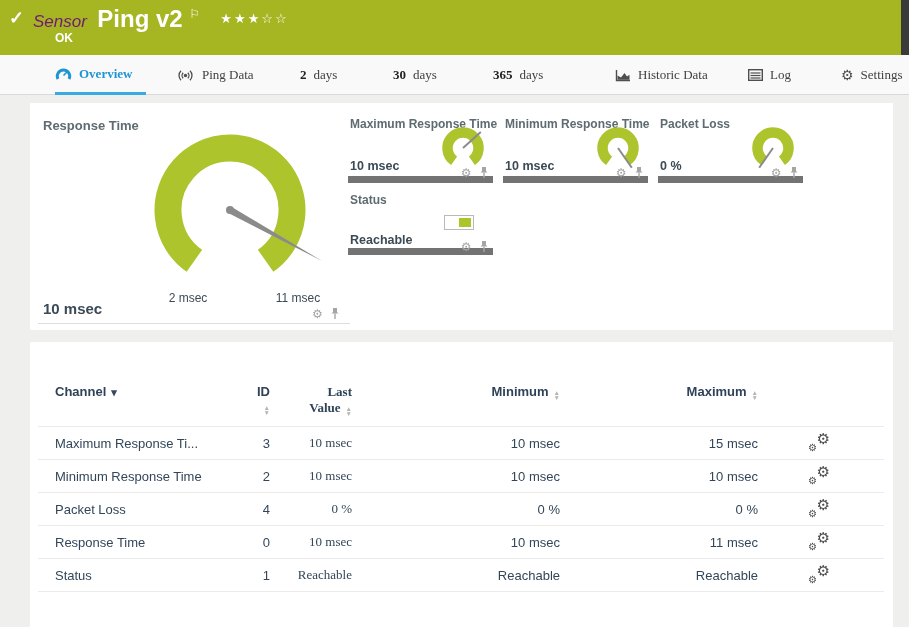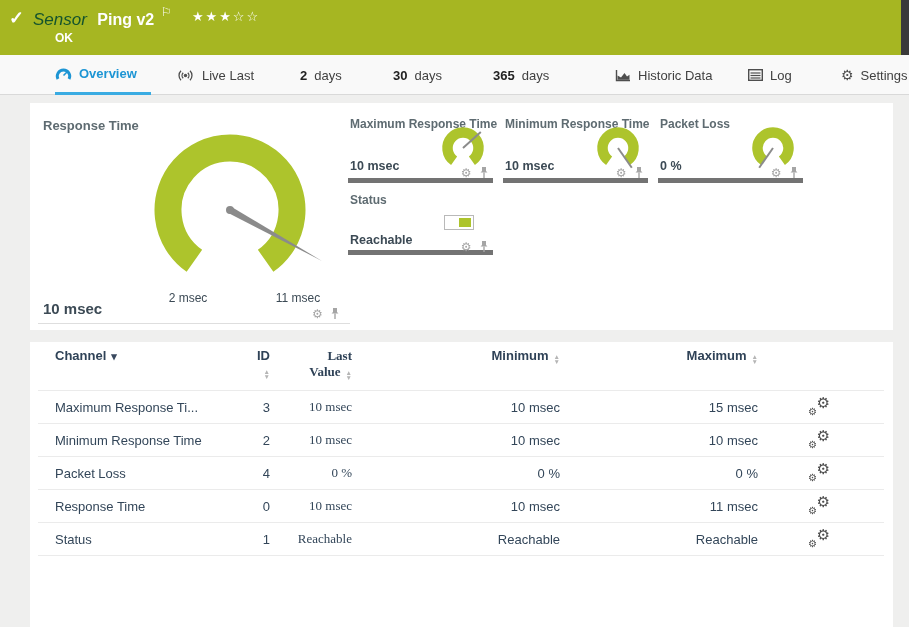--- a/index.html
+++ b/index.html
@@ -5,29 +5,29 @@
   * { margin:0; padding:0; box-sizing:border-box; }
   html,body { width:909px; height:627px; }
   body { font-family:"Liberation Sans", sans-serif; background:#efefee; overflow:hidden; }
   .page { position:relative; width:909px; height:627px; background:#efefee; }
 
   
   .hdr { position:absolute; left:0; top:0; width:901px; height:55px; background:#a6b622; color:#fff; }
   .hdr-dark-edge { position:absolute; right:0; top:0; width:8px; height:55px; background:#3a3a3a; }
   .hdr-check { position:absolute; left:9px; top:7px; font-size:18px; font-weight:bold; color:#fff; }
   .hdr-line1 { position:absolute; left:33px; top:5px; white-space:nowrap; }
-  .hdr-kind { font-style:italic; font-size:17px; font-weight:400; color:#14532d; }
-  .hdr-name { font-size:16px; font-weight:bold; margin-left:6px; }
+  .hdr-kind { font-style:italic; font-size:17px; font-weight:400; color:#701a75; }
+  .hdr-name { font-size:24px; font-weight:bold; margin-left:6px; }
   .hdr-flag { font-size:12px; vertical-align:9px; margin-left:2px; color:#fdfdf6; }
   .hdr-stars { font-size:13px; letter-spacing:2px; margin-left:16px; vertical-align:4px; color:#fff; }
   .hdr-ok { position:absolute; left:55px; top:31px; font-size:12px; font-weight:bold; }
 
   
   .tabbar { position:absolute; left:0; top:55px; width:909px; height:40px; background:#f9f9f9; border-bottom:1px solid #d9d9d9; }
-  .tab { position:absolute; top:0; height:40px; display:flex; align-items:center; gap:7px; font-size:13px; color:#414141; cursor:pointer; white-space:nowrap; }
+  .tab { position:absolute; top:0; height:40px; display:flex; align-items:center; gap:7px; font-size:13px; color:#414141; cursor:pointer; white-space:nowrap;font-family:Liberation Serif, serif; }
   .tab .num { font-weight:bold; color:#222; }
   .tab-overview { left:55px; color:#1d95d4; font-weight:bold; border-bottom:3px solid #39abe2; padding-right:14px; height:40px; }
   .tab-live { left:176px; }
   .tab-2d { left:300px; }
   .tab-30d { left:393px; }
   .tab-365d { left:493px; }
   .tab-historic { left:615px; }
   .tab-log { left:748px;justify-content:center; }
   .tab-settings { left:841px; }
   .tab .glyph { font-size:14px; color:#4e4e4e; }
@@ -40,38 +40,38 @@
   
   .rt-title { position:absolute; left:13px; top:15px; font-size:13px; font-weight:bold; color:#5e6b71; }
   .rt-gauge { position:absolute; left:100px; top:12px; }
   .rt-scale0 { position:absolute; left:128px; top:188px; width:60px; text-align:center; font-size:12px; color:#3c4a55; }
   .rt-scale1 { position:absolute; left:238px; top:188px; width:60px; text-align:center; font-size:12px; color:#3c4a55; }
   .rt-value { position:absolute; left:13px; top:197px; font-size:15px; font-weight:bold; color:#3c4a55; }
   .rt-icons { position:absolute; left:282px; top:201px; }
   .rt-border { position:absolute; left:8px; top:220px; width:312px; height:1px; background:#dedede; }
 
   
-  .mini { position:absolute; width:145px; height:70px; border-bottom:5px solid #737373; }
+  .mini { position:absolute; width:145px; height:70px; border-bottom:7px solid #737373; }
   .mini-max { left:318px; top:10px; }
   .mini-min { left:473px; top:10px; }
   .mini-pl  { left:628px; top:10px; }
   .mini-status { left:318px; top:86px; height:66px; }
   .mini-title { position:absolute; left:2px; top:4px; font-size:12px; font-weight:bold; color:#5e6b71; white-space:nowrap; }
   .mini-gauge { position:absolute; left:88px; top:12px; }
   .mini-value { position:absolute; left:2px; top:46px; font-size:12.5px; font-weight:bold; color:#3c4a55; }
   .mini-icons { position:absolute; right:4px; top:50px; }
   .icon-gear { font-size:12px; color:#a5a5a5; vertical-align:middle; }
   .icon-pin  { vertical-align:middle; margin-left:3px; }
   .toggle { position:absolute; left:96px; top:26px; width:30px; height:15px; background:#fff; border:1px solid #b9b9b9; }
   .toggle-knob { position:absolute; right:2px; top:2px; width:12px; height:9px; background:#adc42c; }
   .status-value { top:44px; }
   .status-icons { top:48px; }
 
   
-  table.chan { border-collapse:collapse; table-layout:fixed; margin-left:8px; width:846px; font-size:13px; color:#334659; }
+  table.chan { border-collapse:collapse; table-layout:fixed; margin-left:8px; margin-top:36px; width:846px; font-size:13px; color:#334659; }
   table.chan th { font-weight:bold; color:#2f4257; text-align:right; vertical-align:top; padding:6px 0 10px 0; font-size:13px; }
   table.chan th.c-name { text-align:left; padding-left:17px; }
   table.chan td { height:33px; border-top:1px solid #ebebeb; padding:0; }
   table.chan tr.last td { border-bottom:1px solid #ebebeb; }
   .c-name { width:212px; text-align:left; padding-left:17px !important; }
   .c-id   { width:32px;  text-align:right; padding-right:12px !important; }
   .c-last { width:94px;  text-align:right; padding-right:24px !important;font-family:Liberation Serif, serif; }
   .c-min  { width:208px; text-align:right; padding-right:24px !important; }
   .c-max  { width:198px; text-align:right; padding-right:24px !important; }
   .c-gear { width:102px; text-align:right; padding-right:54px !important; }
@@ -105,21 +105,21 @@
         <path d="M3 12 A 6.2 6.2 0 1 1 14 12" fill="none" stroke="#1d95d4" stroke-width="3"></path>
         <line x1="8.5" y1="8.5" x2="13" y2="4" stroke="#1d95d4" stroke-width="1.6"></line>
       </svg>
       <span>Overview</span>
     </div>
     <div class="tab tab-live">
       <svg width="19" height="13" viewBox="0 0 19 13">
         <circle cx="9.5" cy="6.5" r="1.7" fill="#4e4e4e"></circle>
         <path d="M7.2 3.7 A4 4 0 0 0 7.2 9.3 M11.8 3.7 A4 4 0 0 1 11.8 9.3 M5 1.8 A6.6 6.6 0 0 0 5 11.2 M14 1.8 A6.6 6.6 0 0 1 14 11.2" fill="none" stroke="#4e4e4e" stroke-width="1.3"></path>
       </svg>
-      <span>Live Last</span>
+      <span>Ping Data</span>
     </div>
     <div class="tab tab-2d">
       <span class="num">2</span>
       <span>days</span>
     </div>
     <div class="tab tab-30d">
       <span class="num">30</span>
       <span>days</span>
     </div>
     <div class="tab tab-365d">

